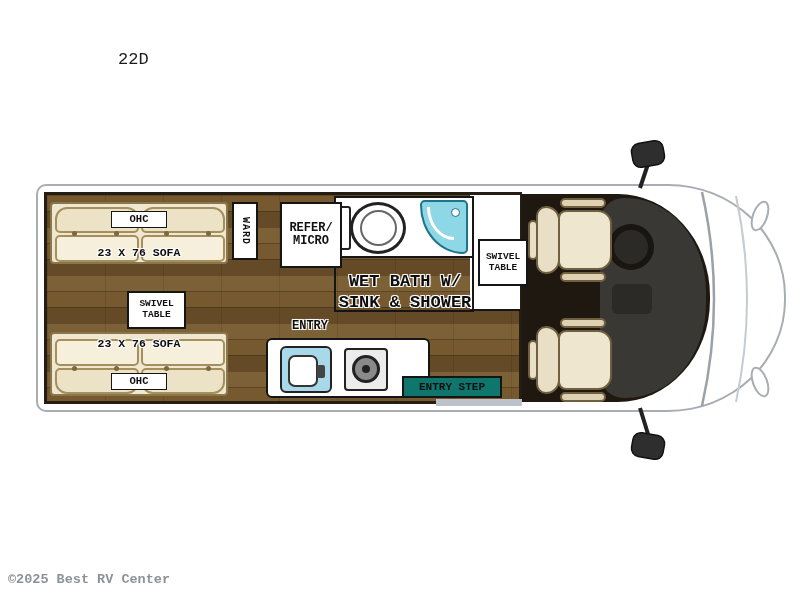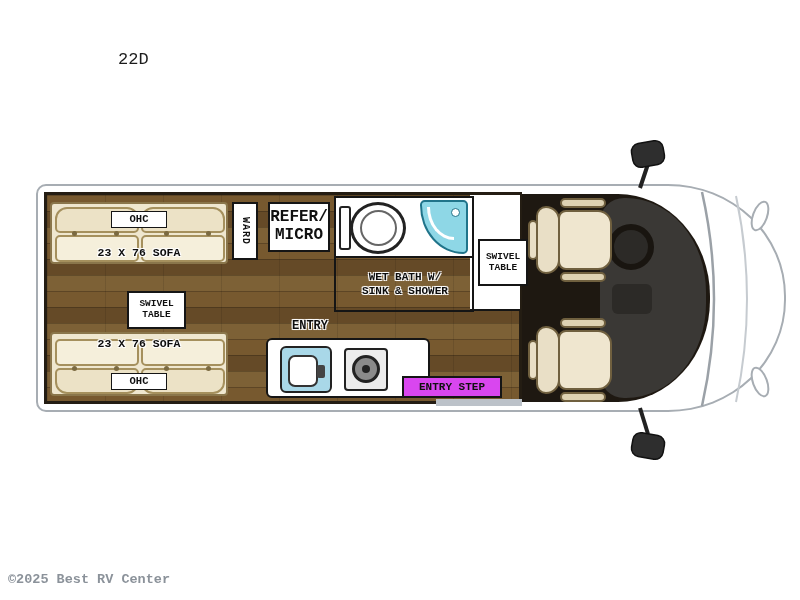--- a/index.html
+++ b/index.html
@@ -56,39 +56,39 @@
     <div class="dot" style="left:112px; top:27px;"></div>
     <div class="dot" style="left:154px; top:27px;"></div>
   </div>
   <div class="lb" style="left:111px; top:211px; width:56px; height:17px; font-size:10.5px; border-width:1.5px;">OHC</div>
   <div class="ft" style="left:50px; top:246px; width:178px; font-size:11.5px;">23 X 76 SOFA</div>
 
   <div class="lb" style="left:232px; top:202px; width:26px; height:58px; font-size:10px;">
     <span style="writing-mode:vertical-rl; letter-spacing:1px;">WARD</span>
   </div>
 
-  <div class="lb" style="left:268px; top:202px; width:62px; height:50px; font-size:16px;">REFER/
+  <div class="lb" style="left:280px; top:202px; width:62px; height:66px; font-size:12px;">REFER/
 MICRO</div>
 
   <div class="a" style="left:334px; top:196px; width:140px; height:116px; border:2px solid #151515; z-index:5;">
     <div class="a" style="left:0; top:0; width:136px; height:60px; background:#fff; border-bottom:2px solid #151515;">
 
       <div class="a" style="left:3px; top:8px; width:12px; height:44px; background:#fff; border:2px solid #222; border-radius:3px;"></div>
       <div class="a" style="left:14px; top:4px; width:56px; height:52px; background:#fff; border:3px solid #222; border-radius:50%;"></div>
       <div class="a" style="left:24px; top:12px; width:37px; height:36px; border:2px solid #666; border-radius:50%;"></div>
 
       <div class="a" style="left:84px; top:2px; width:48px; height:54px; background:#8ed7e6; border:2px solid #20748a;
            border-radius:5px 5px 5px 95%;">
         <div class="a" style="left:5px; top:5px; right:12px; bottom:12px; border-bottom-left-radius:100%;
              border-left:3px solid #fff; border-bottom:3px solid #fff;"></div>
         <div class="a" style="right:6px; top:6px; width:9px; height:9px; border-radius:50%; background:#fff; border:1.5px solid #20748a;"></div>
       </div>
     </div>
   </div>
-  <div class="ft" style="left:330px; top:271px; width:150px; font-size:11px;">WET BATH W/
+  <div class="ft" style="left:330px; top:271px; width:150px; font-size:17px;">WET BATH W/
 SINK &amp; SHOWER</div>
 
   <div class="lb" style="left:478px; top:239px; width:50px; height:47px; font-size:9.5px;">SWIVEL
 TABLE</div>
 
 
   <div class="lb" style="left:127px; top:291px; width:59px; height:38px; font-size:9.5px;">SWIVEL
 TABLE</div>
 
   <div class="a" style="left:50px; top:332px; width:178px; height:64px; background:#efe7cf;
@@ -113,21 +113,21 @@
       <div class="a" style="left:6px; top:7px; width:30px; height:32px; background:#fff; border:2px solid #333; border-radius:7px;"></div>
       <div class="a" style="right:5px; top:17px; width:8px; height:13px; background:#444; border-radius:2px;"></div>
     </div>
 
     <div class="a" style="left:76px; top:8px; width:44px; height:43px; background:#ececec; border:2px solid #222; border-radius:4px;">
       <div class="a" style="left:6px; top:5px; width:28px; height:28px; border:3px solid #222; border-radius:50%; background:#8a8a8a;"></div>
       <div class="a" style="left:16px; top:15px; width:8px; height:8px; border-radius:50%; background:#222;"></div>
     </div>
   </div>
 
-  <div class="lb" style="left:402px; top:376px; width:100px; height:22px; font-size:11px; background:#d946ef;">ENTRY STEP</div>
+  <div class="lb" style="left:402px; top:376px; width:100px; height:22px; font-size:11px; background:#0f766e;">ENTRY STEP</div>
   <div class="a" style="left:436px; top:399px; width:86px; height:7px; background:#bcc2c9; z-index:5;"></div>
 
   <div class="a" style="left:600px; top:198px; width:106px; height:200px; background:#3a3835;
        border-radius:24px 80px 80px 24px / 24px 94px 94px 24px; z-index:3;">
     <div class="a" style="left:8px; top:26px; width:46px; height:46px; border:6px solid #191510; border-radius:50%; background:#2c2a27;"></div>
     <div class="a" style="left:12px; top:86px; width:40px; height:30px; background:#2c2a27; border-radius:6px;"></div>
   </div>
 
   <div class="a" style="left:528px; top:198px; width:92px; height:84px; z-index:4;">
     <div class="seatpart" style="left:32px; top:0; width:46px; height:10px; border-radius:5px; background:#ddd1b2;"></div>

